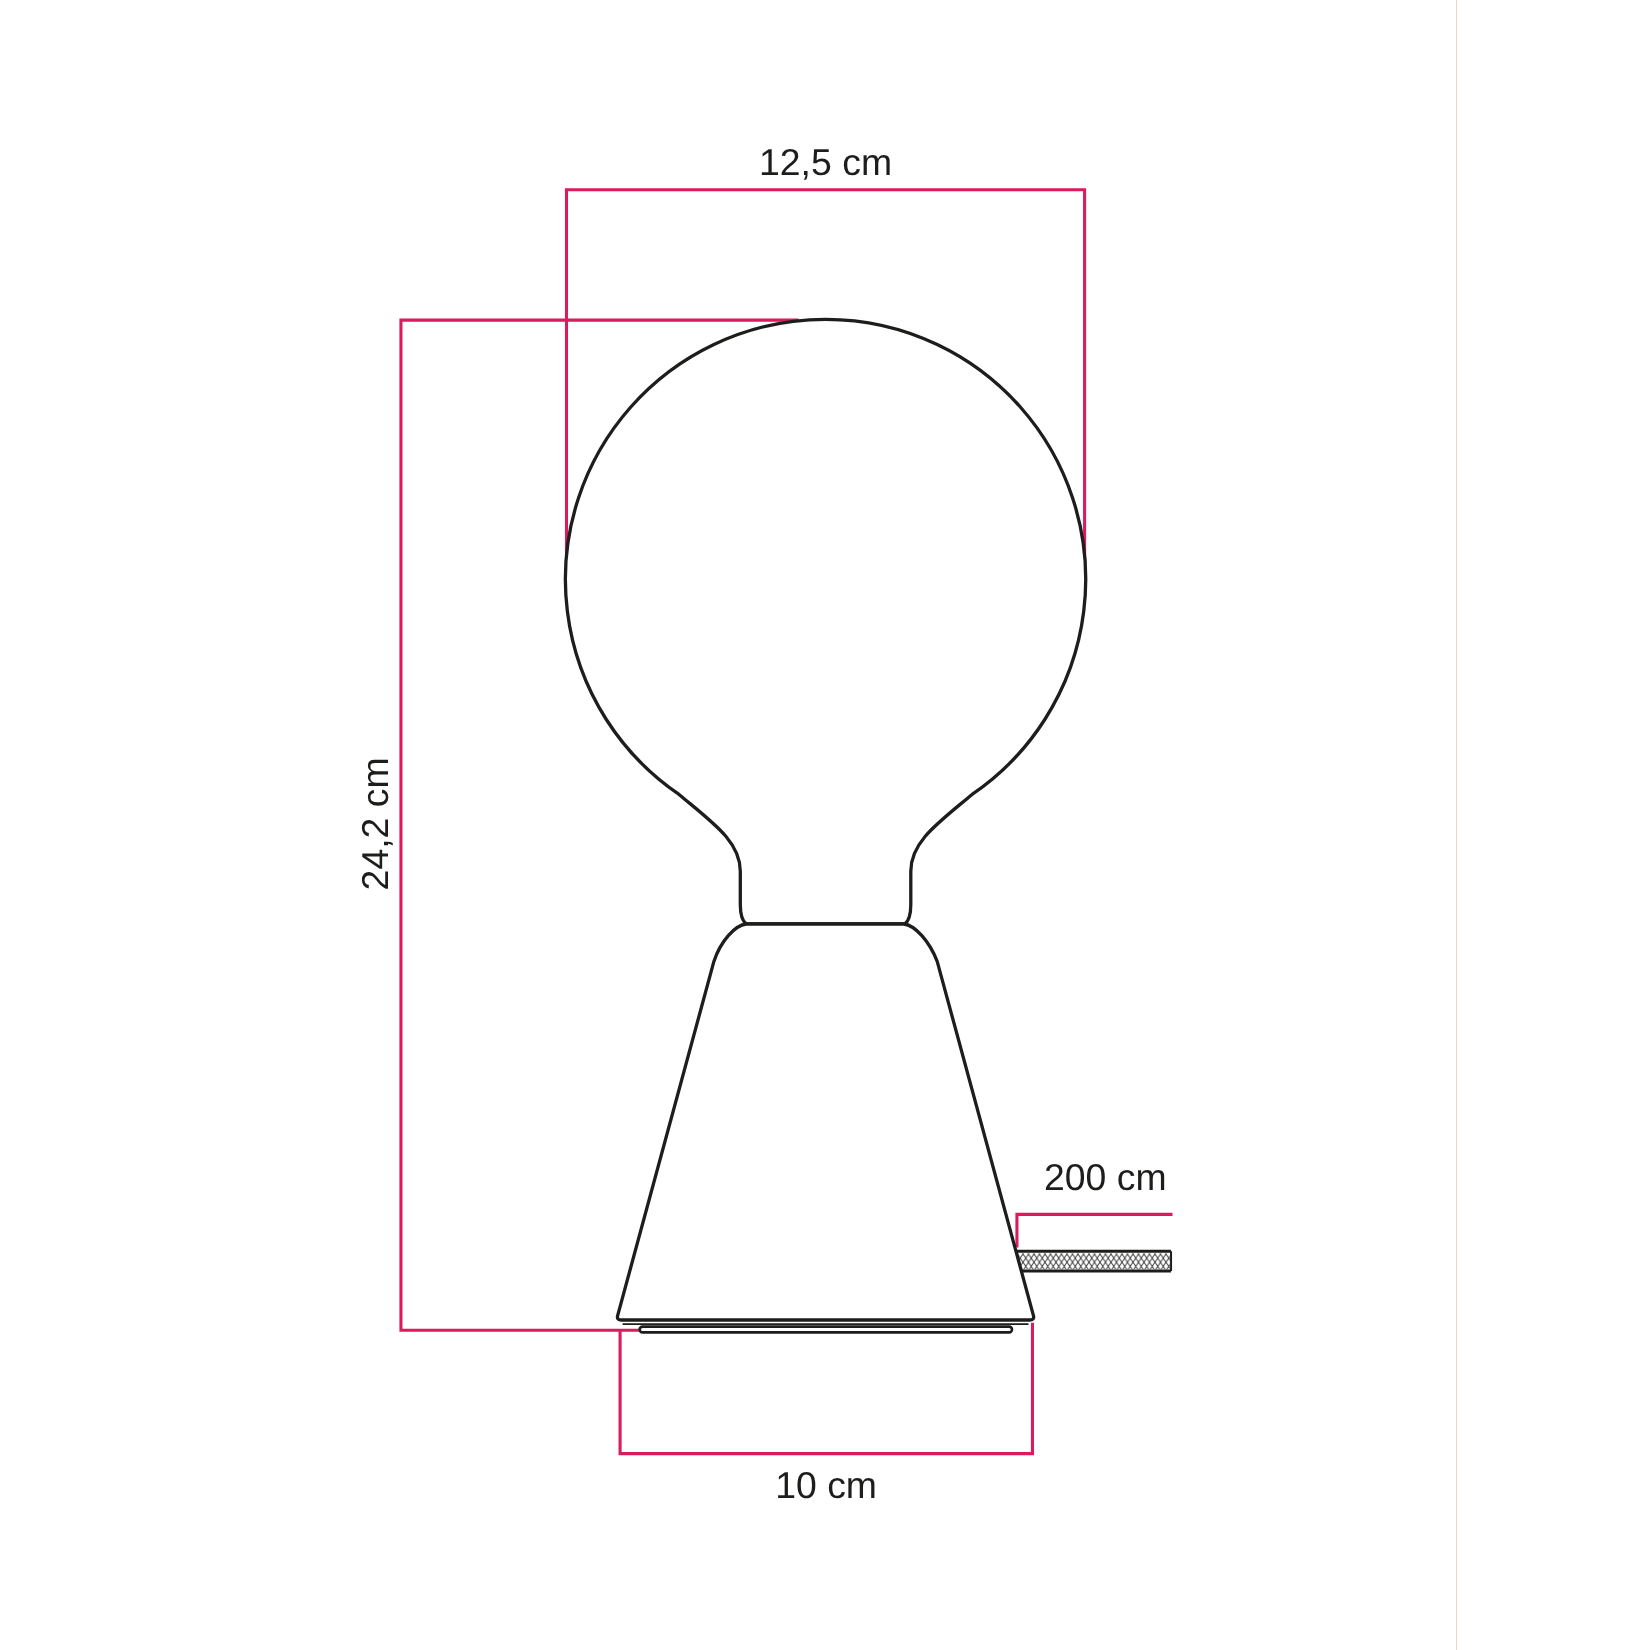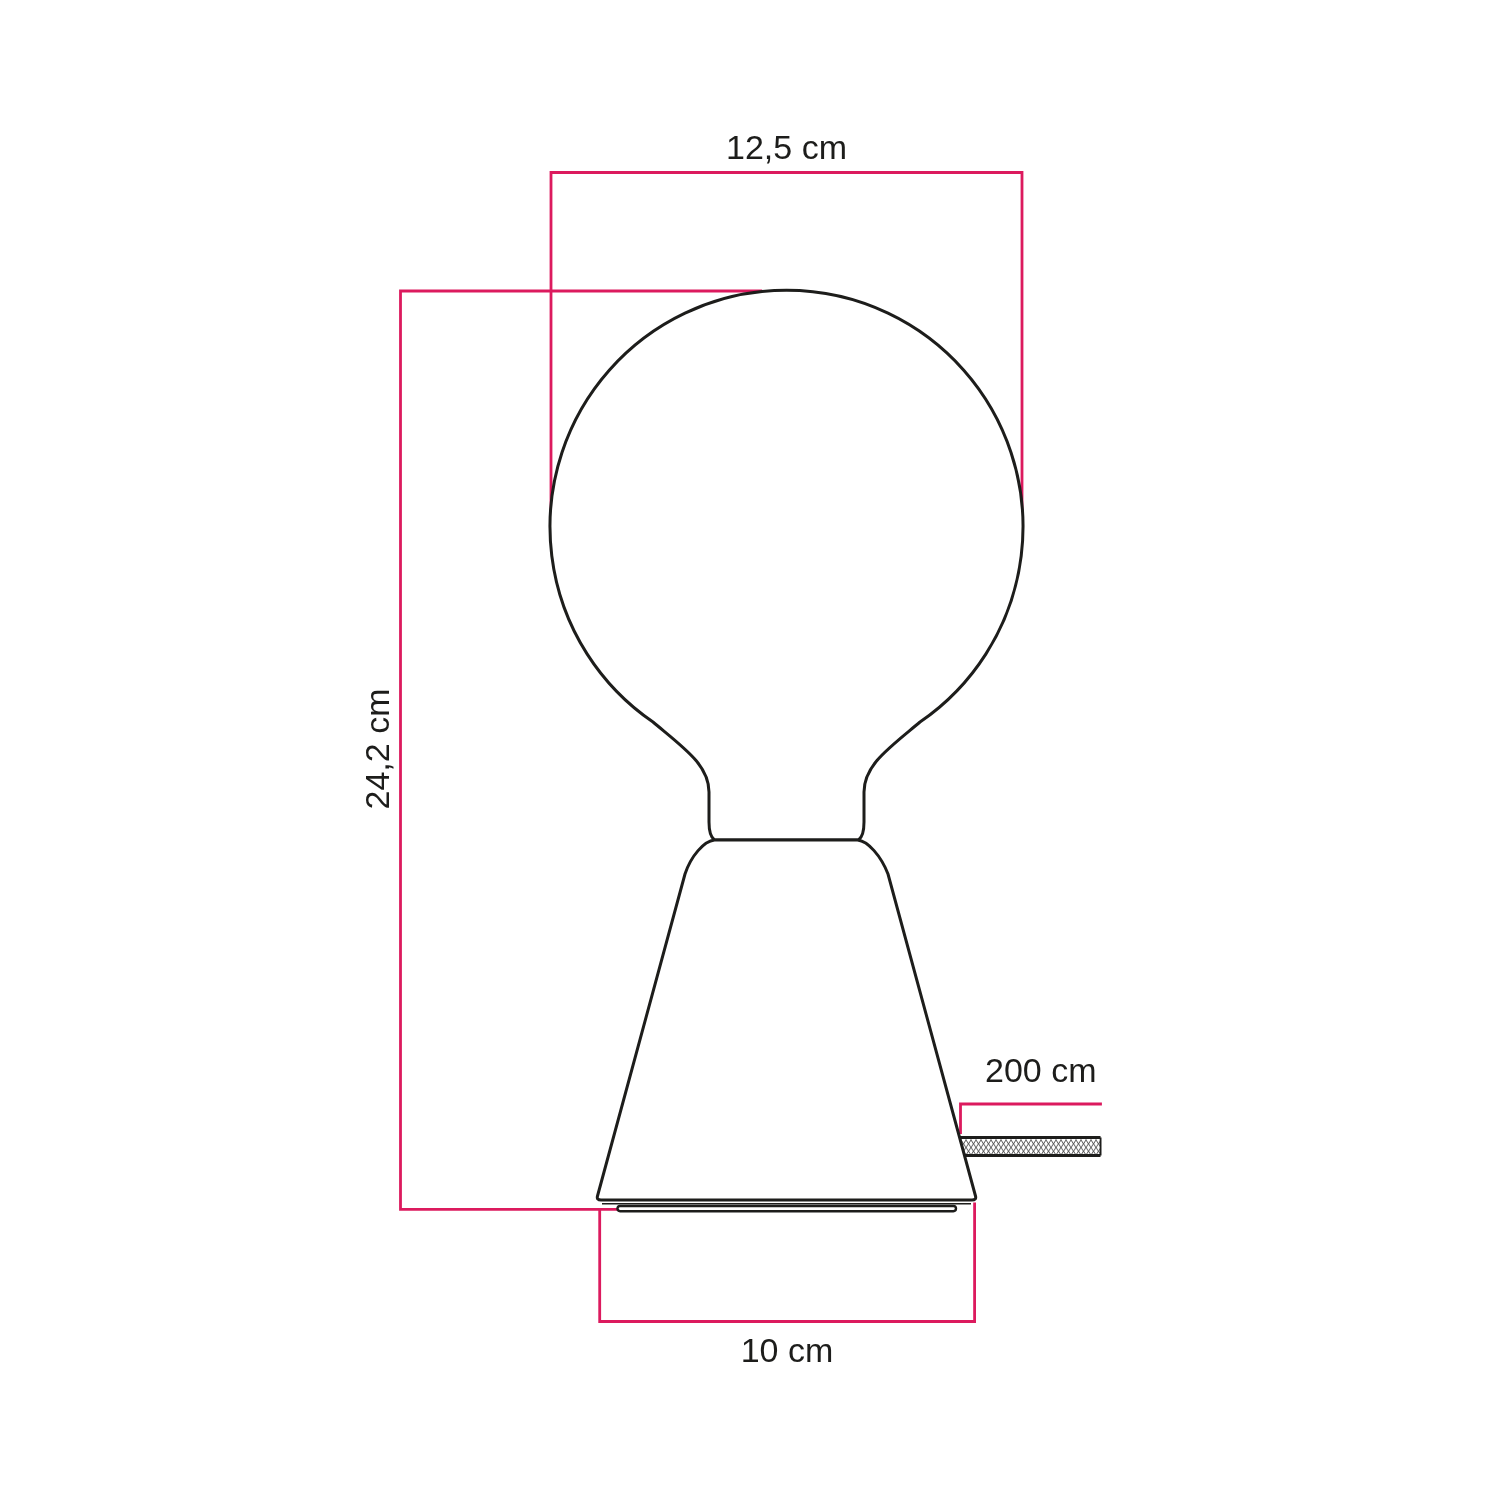--- a/index.html
+++ b/index.html
@@ -1,16 +1,16 @@
 <!DOCTYPE html>
 <html><head>
 <meta charset="utf-8">
 <style>
   html,body{margin:0;padding:0;background:#ffffff;}
-  .stage{width:1324px;height:1500px;position:relative;background:#c2410c;overflow:hidden;margin-left:36px;}
+  .stage{width:1324px;height:1500px;position:relative;background:#c2410c;overflow:hidden;}
   text{font-family:"Liberation Sans", sans-serif;fill:#1d1d1b;}
 </style>
 </head>
 <body>
 
 <div class="stage">
 <svg width="1500" height="1500" viewBox="0 0 1500 1500" xmlns="http://www.w3.org/2000/svg">
   <defs>
     <pattern id="hatch" width="5" height="7.5" patternUnits="userSpaceOnUse">
       <path d="M0,0 L2.5,3.75 L0,7.5 M5,0 L2.5,3.75 L5,7.5 M2.5,-2 L3.75,-0.1 M2.5,9.5 L3.75,7.6" stroke="#3a3a3a" stroke-width="0.85" fill="none"></path>

